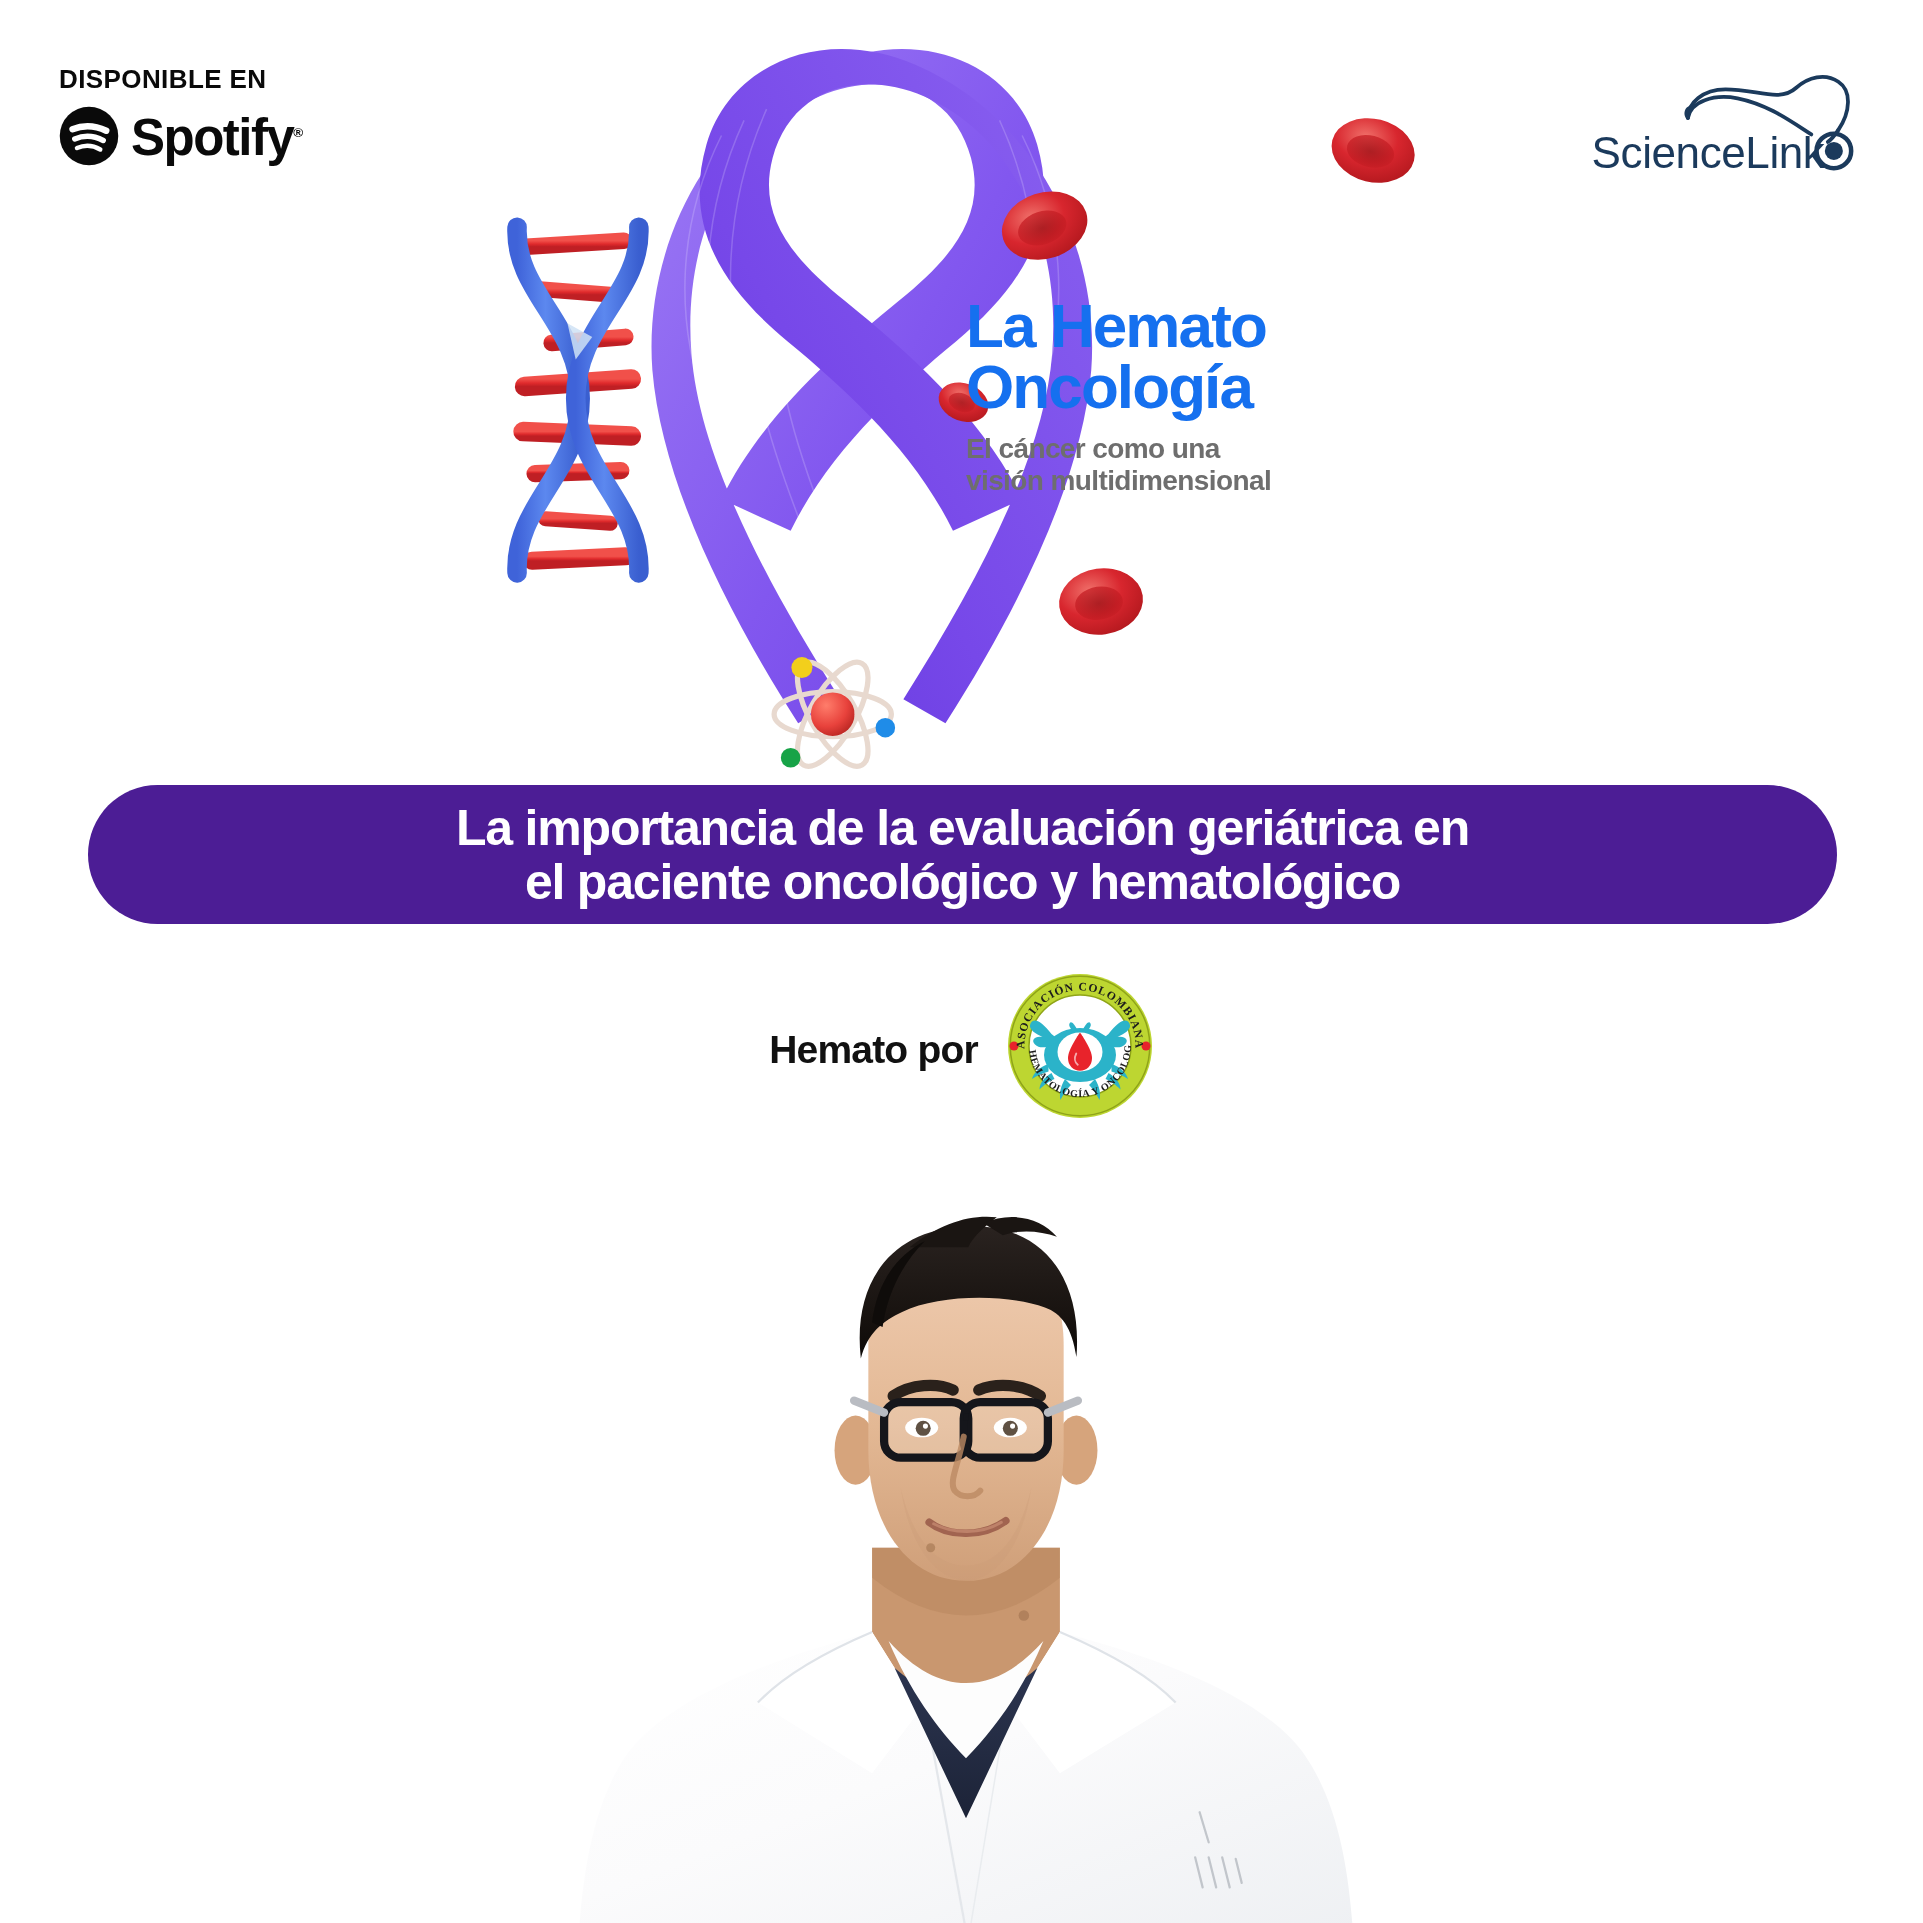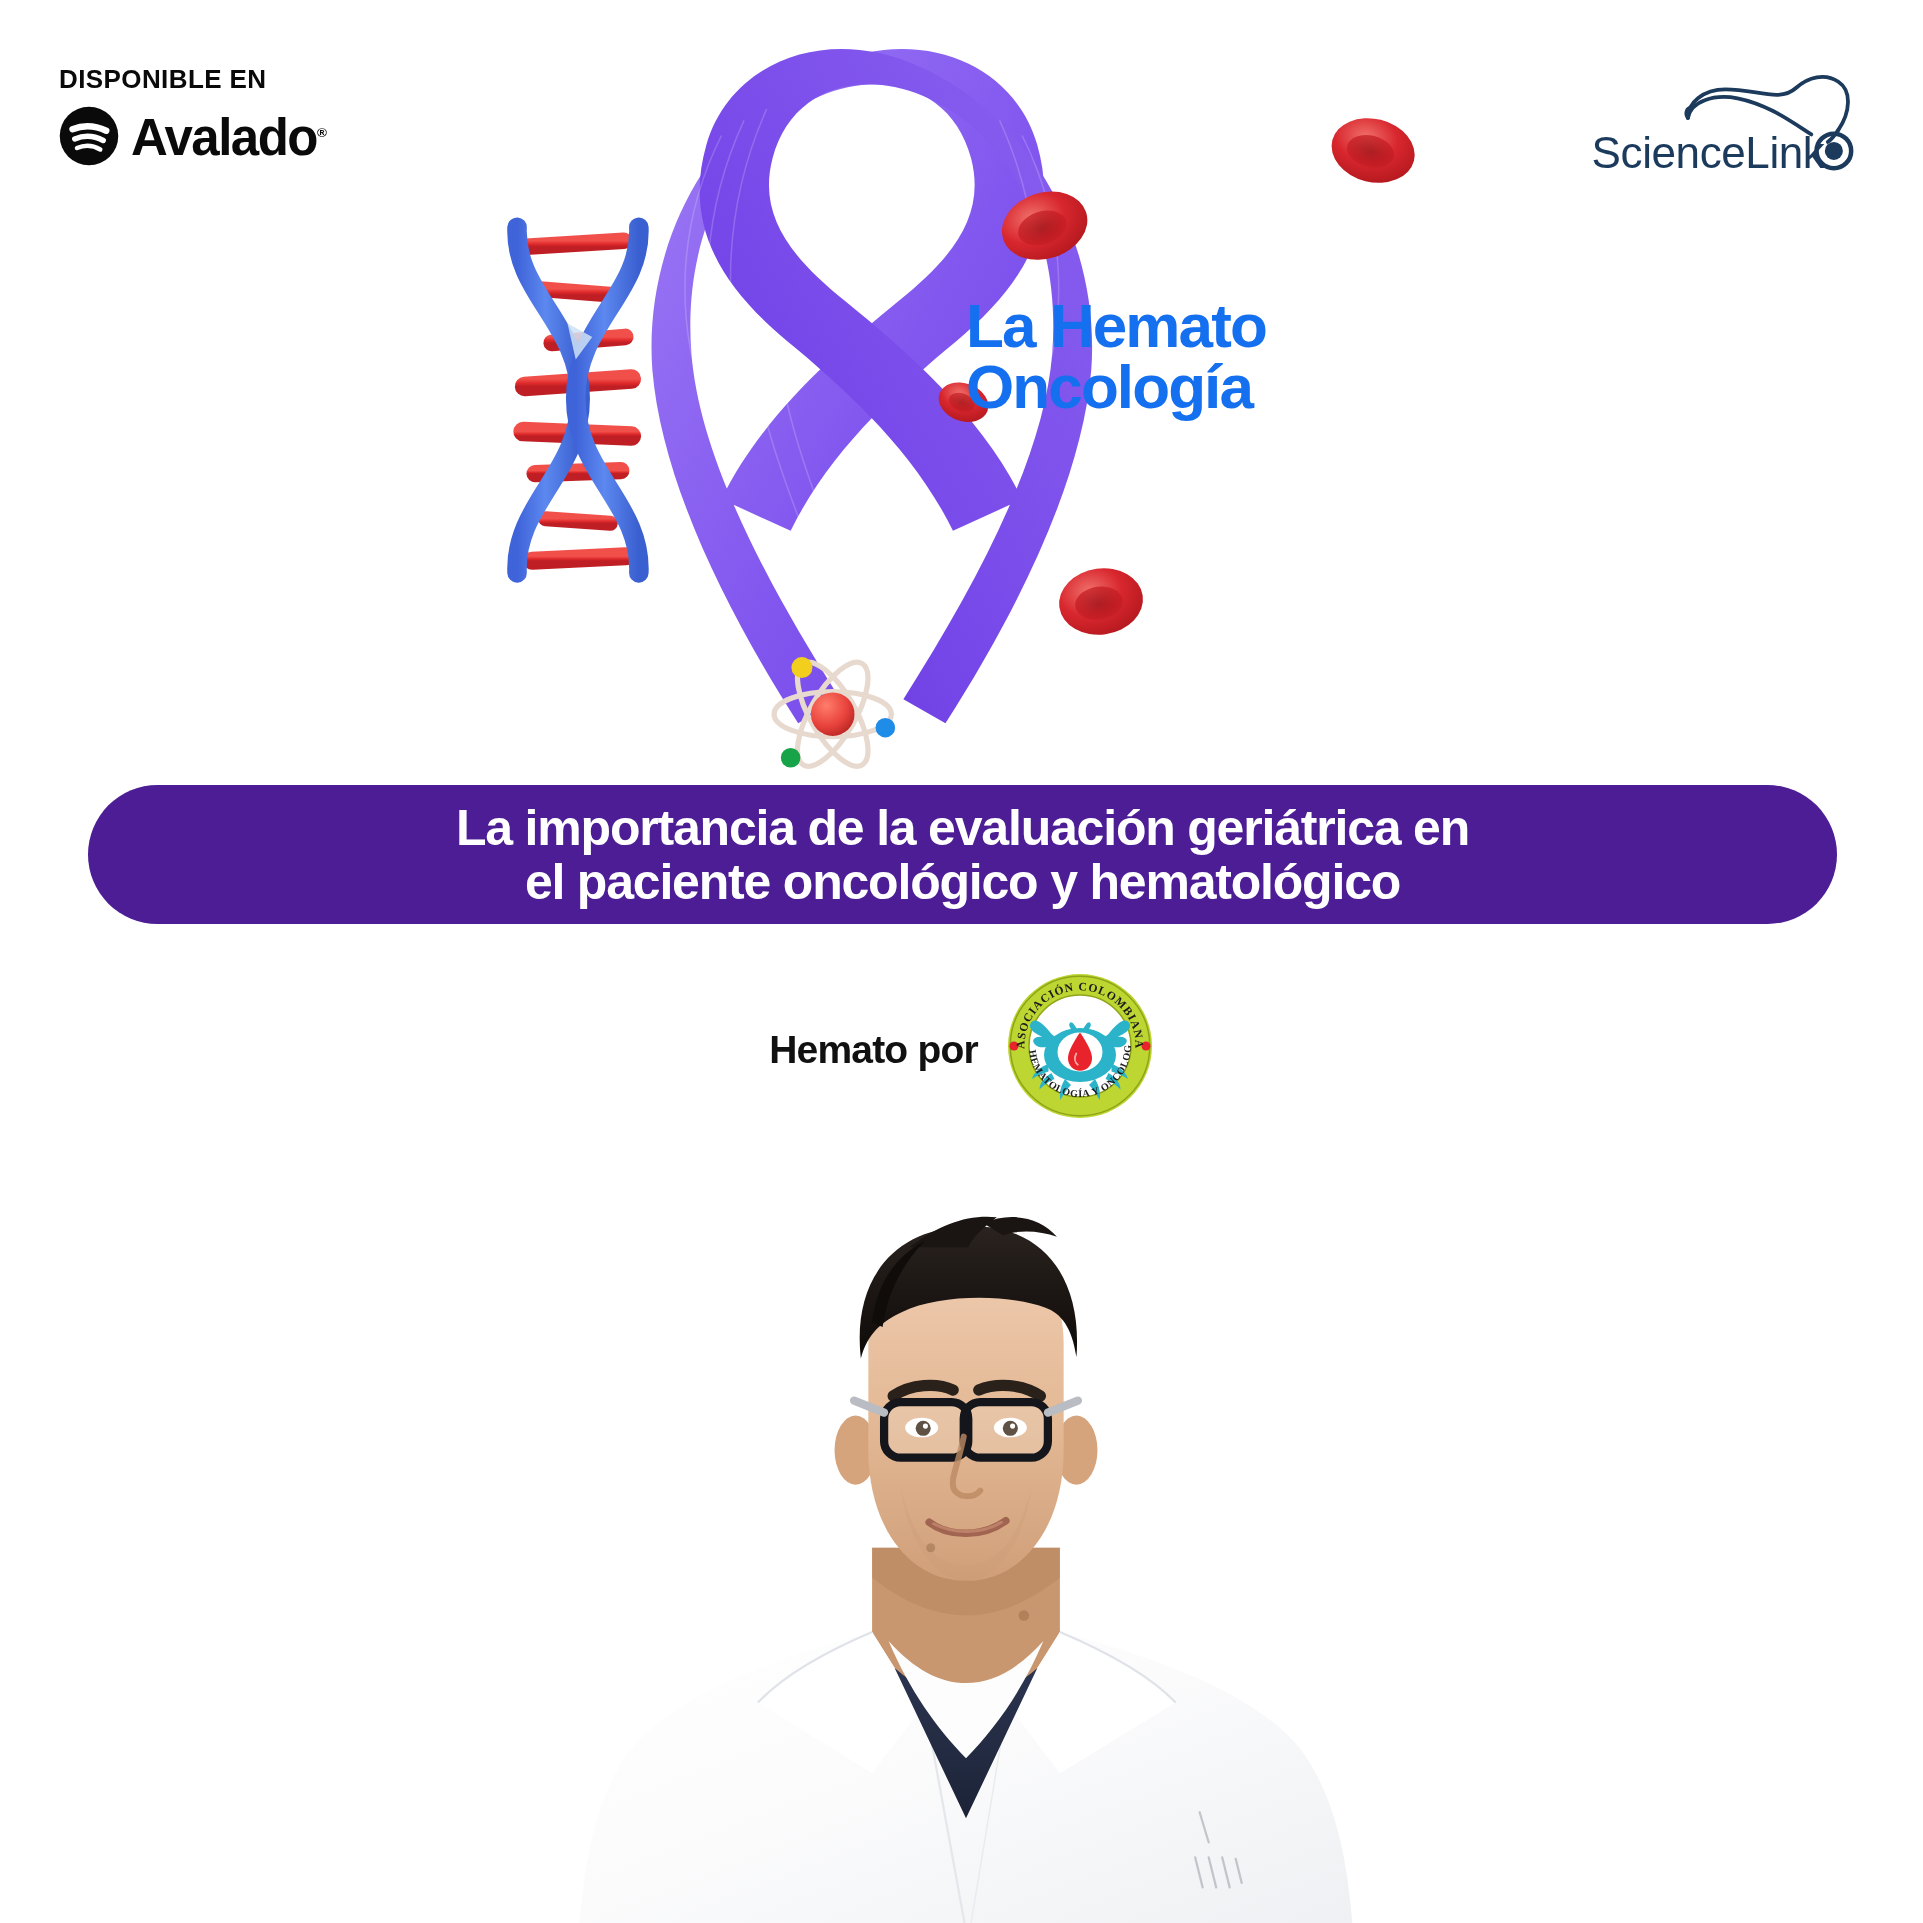--- a/index.html
+++ b/index.html
@@ -176,21 +176,21 @@
   <div id="spotify-available-label">DISPONIBLE EN</div>
   <div id="spotify-lockup">
     <span>
       <svg width="60" height="60" viewBox="0 0 80 80">
         <circle cx="40" cy="40" r="39" fill="#0a0a0a"></circle>
         <path d="M18 31 Q40 22 63 33" stroke="#ffffff" stroke-width="8.5" fill="none" stroke-linecap="round"></path>
         <path d="M21 44 Q40 36 59 46" stroke="#ffffff" stroke-width="7.2" fill="none" stroke-linecap="round"></path>
         <path d="M24 56 Q40 49 55 58" stroke="#ffffff" stroke-width="6" fill="none" stroke-linecap="round"></path>
       </svg>
     </span>
-    <span id="spotify-wordmark"><span>Avalado</span><span id="spotify-trademark">®</span></span>
+    <span id="spotify-wordmark"><span>Spotify</span><span id="spotify-trademark">®</span></span>
   </div>
 </div>
 
 <div id="sciencelink-logo">
   <span>
     <svg width="316" height="132" viewBox="0 0 420 175" style="position:absolute;left:0;top:0;">
       <path d="M166 78 C166 58 186 40 216 40 C258 40 288 58 310 38 C326 24 348 18 366 30 C384 42 382 70 366 94" stroke="#1b3a5c" stroke-width="5" fill="none" stroke-linecap="round"></path>
       <path d="M166 78 C170 56 200 46 232 52 C272 60 302 82 330 100" stroke="#1b3a5c" stroke-width="5" fill="none" stroke-linecap="round"></path>
       <path d="M166 78 C162 72 164 66 170 64" stroke="#1b3a5c" stroke-width="5" fill="none" stroke-linecap="round"></path>
       <path d="M366 94 C362 100 358 106 352 110" stroke="#1b3a5c" stroke-width="5" fill="none" stroke-linecap="round"></path>
@@ -309,20 +309,22 @@
     <g transform="translate(1282,535) rotate(20)">
       <ellipse cx="0" cy="0" rx="34" ry="25" fill="url(#gRbc)"></ellipse>
       <ellipse cx="-2" cy="1" rx="18" ry="12" fill="url(#gRbcIn)" opacity="0.7"></ellipse>
     </g>
   </g>
 </svg>
 
 <div id="title-block">
   <div class="title-line">La Hemato</div>
   <div class="title-line">Oncología</div>
+  <div id="event-subtitle">El cáncer como una
+visión multidimensional</div>
 </div>
 
 <div id="topic-banner">
   <div id="topic-banner-text">La importancia de la evaluación geriátrica en
 el paciente oncológico y hematológico</div>
 </div>
 
 <div id="endorsement-row">
   <div id="endorsed-by-label">Hemato por</div>
   <svg id="acho-badge" viewBox="0 0 200 200">

